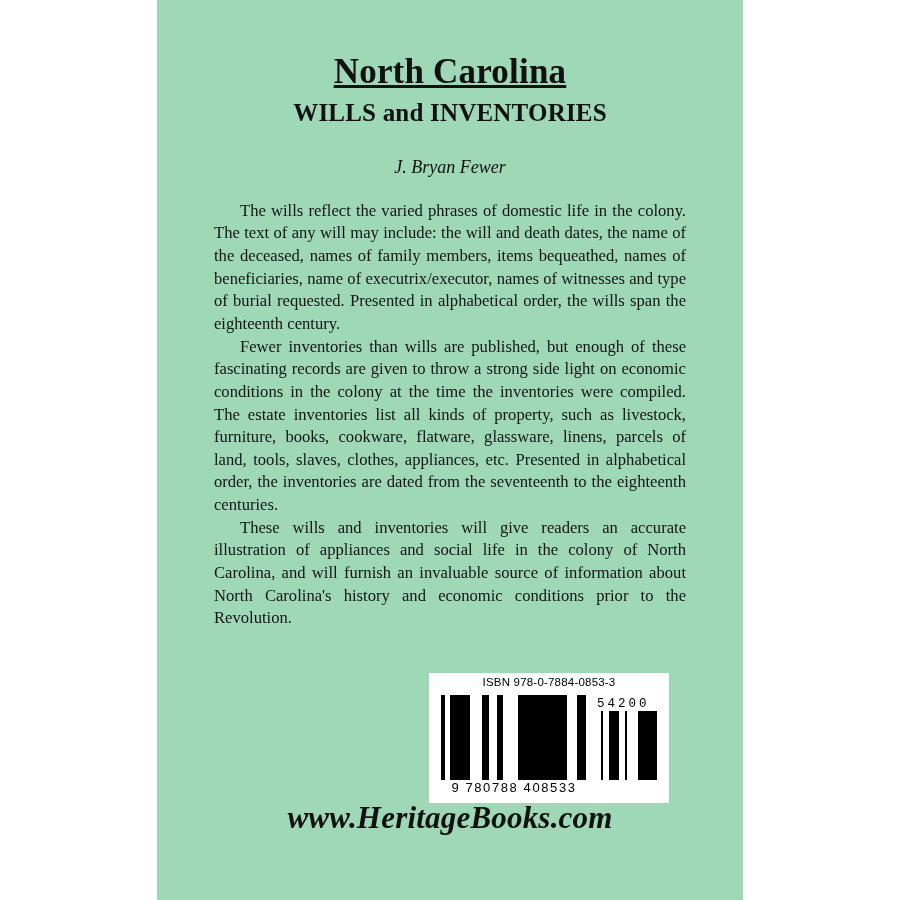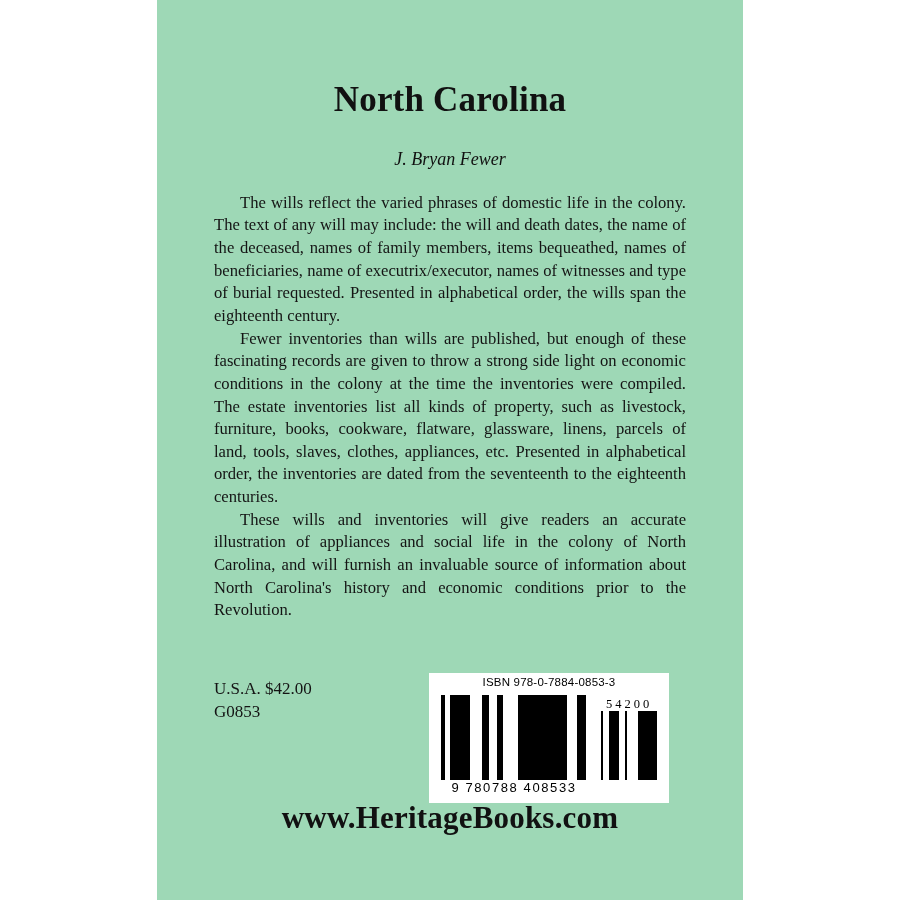--- a/index.html
+++ b/index.html
@@ -29,28 +29,29 @@
     box-sizing: border-box;
   }
   .inner {
     position: absolute;
     left: 57px;
     top: 0;
     width: 472px;
     height: 900px;
   }
   .title {
-    margin-top: 82px;
+    margin-top: 54px;
     text-align: center;
     font-family: "Liberation Serif", serif;
     font-weight: bold;
     font-size: 35px;
     letter-spacing: 0.2px;
     color: #111111;
     line-height: 1.05;
+    text-decoration: underline;
   }
   .subtitle {
     margin-top: 8px;
     text-align: center;
     font-family: "Liberation Serif", serif;
     font-weight: bold;
     font-size: 25px;
     color: #111111;
     letter-spacing: 0.2px;
   }
@@ -127,22 +128,21 @@
     align-items: stretch;
     overflow: hidden;
   }
   .bar { background: #000; }
   .gap { background: transparent; }
   .addon-digits {
     position: absolute;
     left: 168px;
     top: 24px;
     width: 64px;
-    text-align: center;
-    font-family: Liberation Serif, serif;
+    font-family: Liberation Mono, monospace;
     font-size: 12.5px;
     letter-spacing: 3px;
     color: #000;
   }
   .ean-digits {
     position: absolute;
     left: 6px;
     top: 107px;
     width: 158px;
     text-align: center;
@@ -155,46 +155,44 @@
     position: absolute;
     left: 0;
     top: 800px;
     width: 586px;
     text-align: center;
     font-family: "Liberation Serif", serif;
     font-weight: bold;
     font-size: 31px;
     color: #111111;
     letter-spacing: 0.2px;
+    font-style: italic;
   }
 </style>
 </head>
 <body>
 
 <div id="page">
 
   <div id="cover">
 
     <div class="inner">
 
       <div class="title">North Carolina</div>
+      <div class="subtitle">WILLS and INVENTORIES</div>
       <div class="author">J. Bryan Fewer</div>
 
       <div class="blurb">
         <p>The wills reflect the varied phrases of domestic life in the colony. The text of any will may include: the will and death dates, the name of the deceased, names of family members, items bequeathed, names of beneficiaries, name of executrix/executor, names of witnesses and type of burial requested. Presented in alphabetical order, the wills span the eighteenth century.</p>
         <p>Fewer inventories than wills are published, but enough of these fascinating records are given to throw a strong side light on economic conditions in the colony at the time the inventories were compiled. The estate inventories list all kinds of property, such as livestock, furniture, books, cookware, flatware, glassware, linens, parcels of land, tools, slaves, clothes, appliances, etc. Presented in alphabetical order, the inventories are dated from the seventeenth to the eighteenth centuries.</p>
         <p>These wills and inventories will give readers an accurate illustration of appliances and social life in the colony of North Carolina, and will furnish an invaluable source of information about North Carolina's history and economic conditions prior to the Revolution.</p>
       </div>
 
     </div>
 
-    <div class="pricing">
-      <div>U.S.A.  $42.00</div>
-      <div>G0853</div>
-    </div>
 
     <div class="barcode-box">
       <div class="isbn-text">ISBN 978-0-7884-0853-3</div>
       <div class="bars-main">
           <div class="gap" style="width:2px"></div>
           <div class="bar" style="width:3px"></div>
           <div class="bar" style="width:2px"></div>
           <div class="bar" style="width:1px"></div>
           <div class="gap" style="width:1px"></div>
           <div class="gap" style="width:2px"></div>

